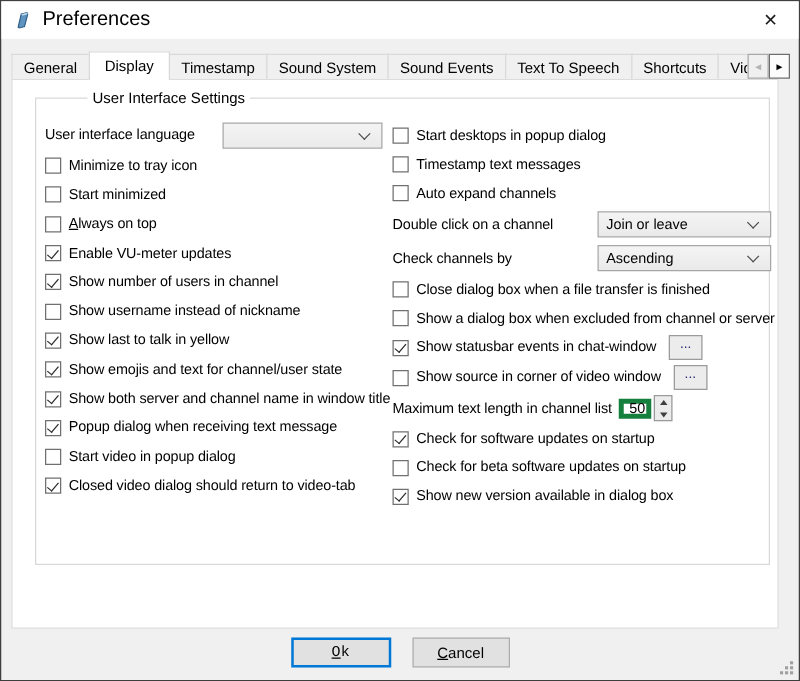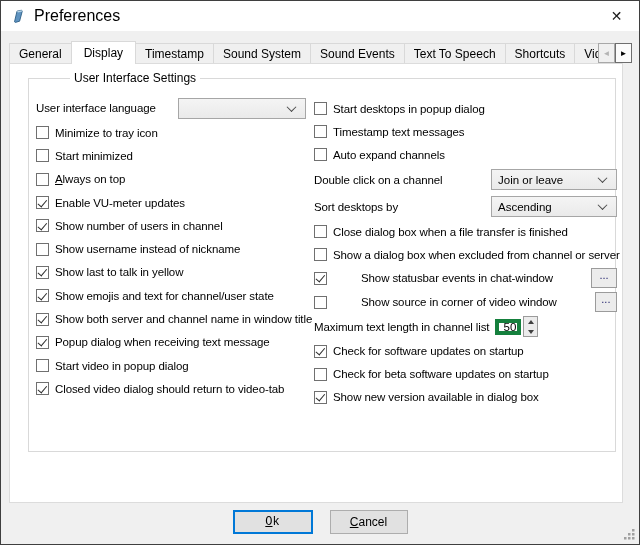--- a/index.html
+++ b/index.html
@@ -26,34 +26,34 @@
   
   .page{position:absolute;left:8px;top:62px;width:614px;height:440px;background:#ffffff;border:1px solid #dcdcdc;z-index:2;}
   .groupbox{position:absolute;left:18px;top:14px;width:588px;height:374px;border:1px solid #d9d9d9;}
   .legend{position:absolute;left:8px;top:-8px;background:#ffffff;padding:0 4px;font-size:12px;margin-left:33px;}
   
   .left-col{position:absolute;left:7px;top:16px;width:278px;}
   .right-col{position:absolute;left:285px;top:18px;width:303px;}
   .row{display:flex;align-items:center;height:23.3px;}
   .right-col .row{height:23.1px;}
   .row.r-combo{height:27px;}
-  .row.r-more{height:24px;gap:28px;}
+  .row.r-more{height:24px;}
   .row.r-spin{height:25px;}
   .row.lang{height:26px;}
   .lbl{font-size:11.5px;letter-spacing:-0.1px;white-space:nowrap;}
   .cb{position:relative;width:13px;height:13px;border:1px solid #707070;background:#fff;flex:none;margin-right:6px;}
   .cb.checked::after{content:"";position:absolute;left:2.5px;top:0.5px;width:4px;height:7.5px;border-right:1.6px solid #2b2b2b;border-bottom:1.6px solid #2b2b2b;transform:rotate(40deg);}
   
   .combo{display:flex;align-items:center;height:21px;background:linear-gradient(#f4f4f4,#eaeaea);border:1px solid #a6a6a6;padding-left:6px;flex:none;}
   .combo .chev{width:7px;height:7px;border-right:1.4px solid #4a4a4a;border-bottom:1.4px solid #4a4a4a;transform:rotate(45deg) translate(-1px,-1px);margin-left:auto;margin-right:10px;flex:none;}
   .combo-val{font-size:11.5px;white-space:nowrap;}
   .lang .lbl{width:142px;flex:none;}
   .lang .combo{width:128px;}
   .r-combo .lbl{flex:1;}
-  .r-combo .combo{width:126px;margin-left:auto;}
+  .r-combo .combo{width:139px;margin-left:auto;}
   
   .more-btn{width:27px;height:20px;margin-left:10px;background:#ececec;border:1px solid #9b9b9b;font-size:11px;line-height:10px;color:#23236e;font-family:inherit;padding:0 0 6px 0;}
   
   .spin-value{width:26px;height:16px;border:4px solid #15803d;background:#fff;margin-left:6px;padding-left:4px;display:flex;align-items:center;font-size:11.5px;}
   .spinner{width:15px;height:21px;margin-left:2px;border:1px solid #9b9b9b;background:#ececec;display:flex;flex-direction:column;}
   .spinner span{flex:1;display:flex;align-items:center;justify-content:center;}
   .tri-up{width:0;height:0;border-left:3.5px solid transparent;border-right:3.5px solid transparent;border-bottom:4px solid #404040;}
   .tri-down{width:0;height:0;border-left:3.5px solid transparent;border-right:3.5px solid transparent;border-top:4px solid #404040;}
   
   .footer{position:absolute;left:0;right:0;top:509px;display:flex;justify-content:center;gap:17px;}
@@ -216,21 +216,21 @@
 
           <div class="row r-combo">
             <span class="lbl">Double click on a channel</span>
             <span class="combo">
               <span class="combo-val">Join or leave</span>
               <span class="chev"></span>
             </span>
           </div>
 
           <div class="row r-combo">
-            <span class="lbl">Sort desktops by</span>
+            <span class="lbl">Check channels by</span>
             <span class="combo">
               <span class="combo-val">Ascending</span>
               <span class="chev"></span>
             </span>
           </div>
 
           <div class="row">
             <span class="cb"></span>
             <span class="lbl">Close dialog box when a file transfer is finished</span>
           </div>

